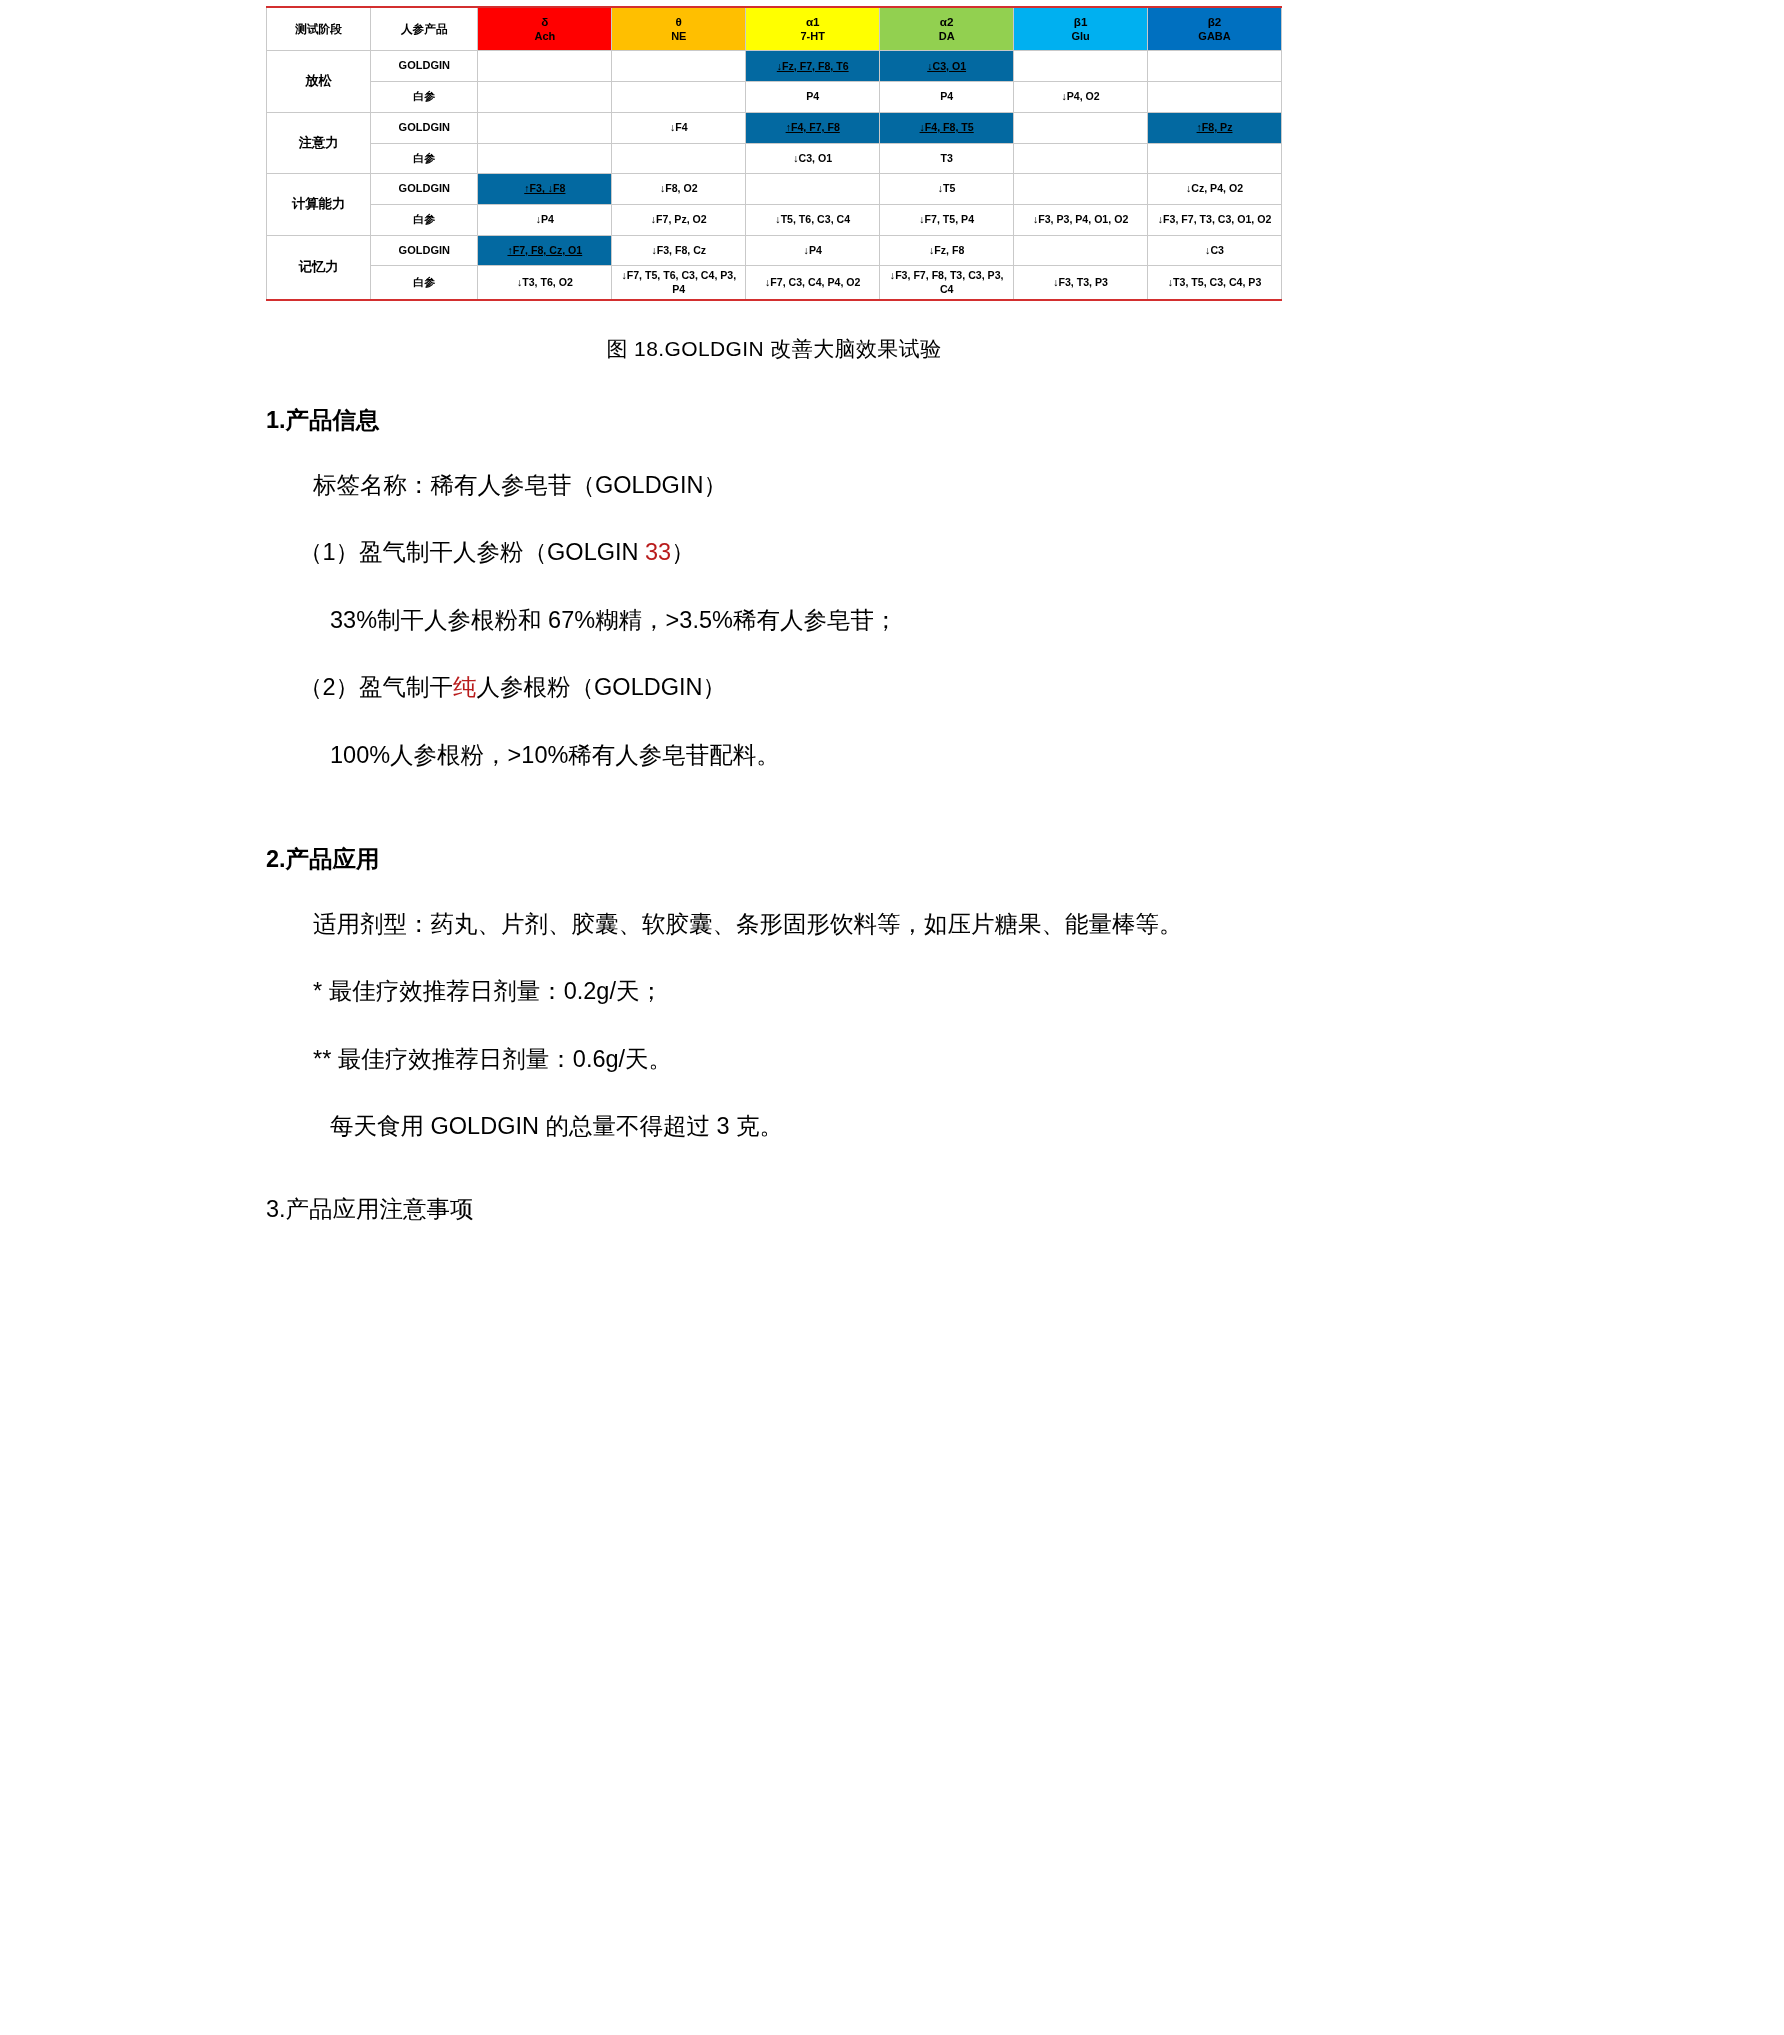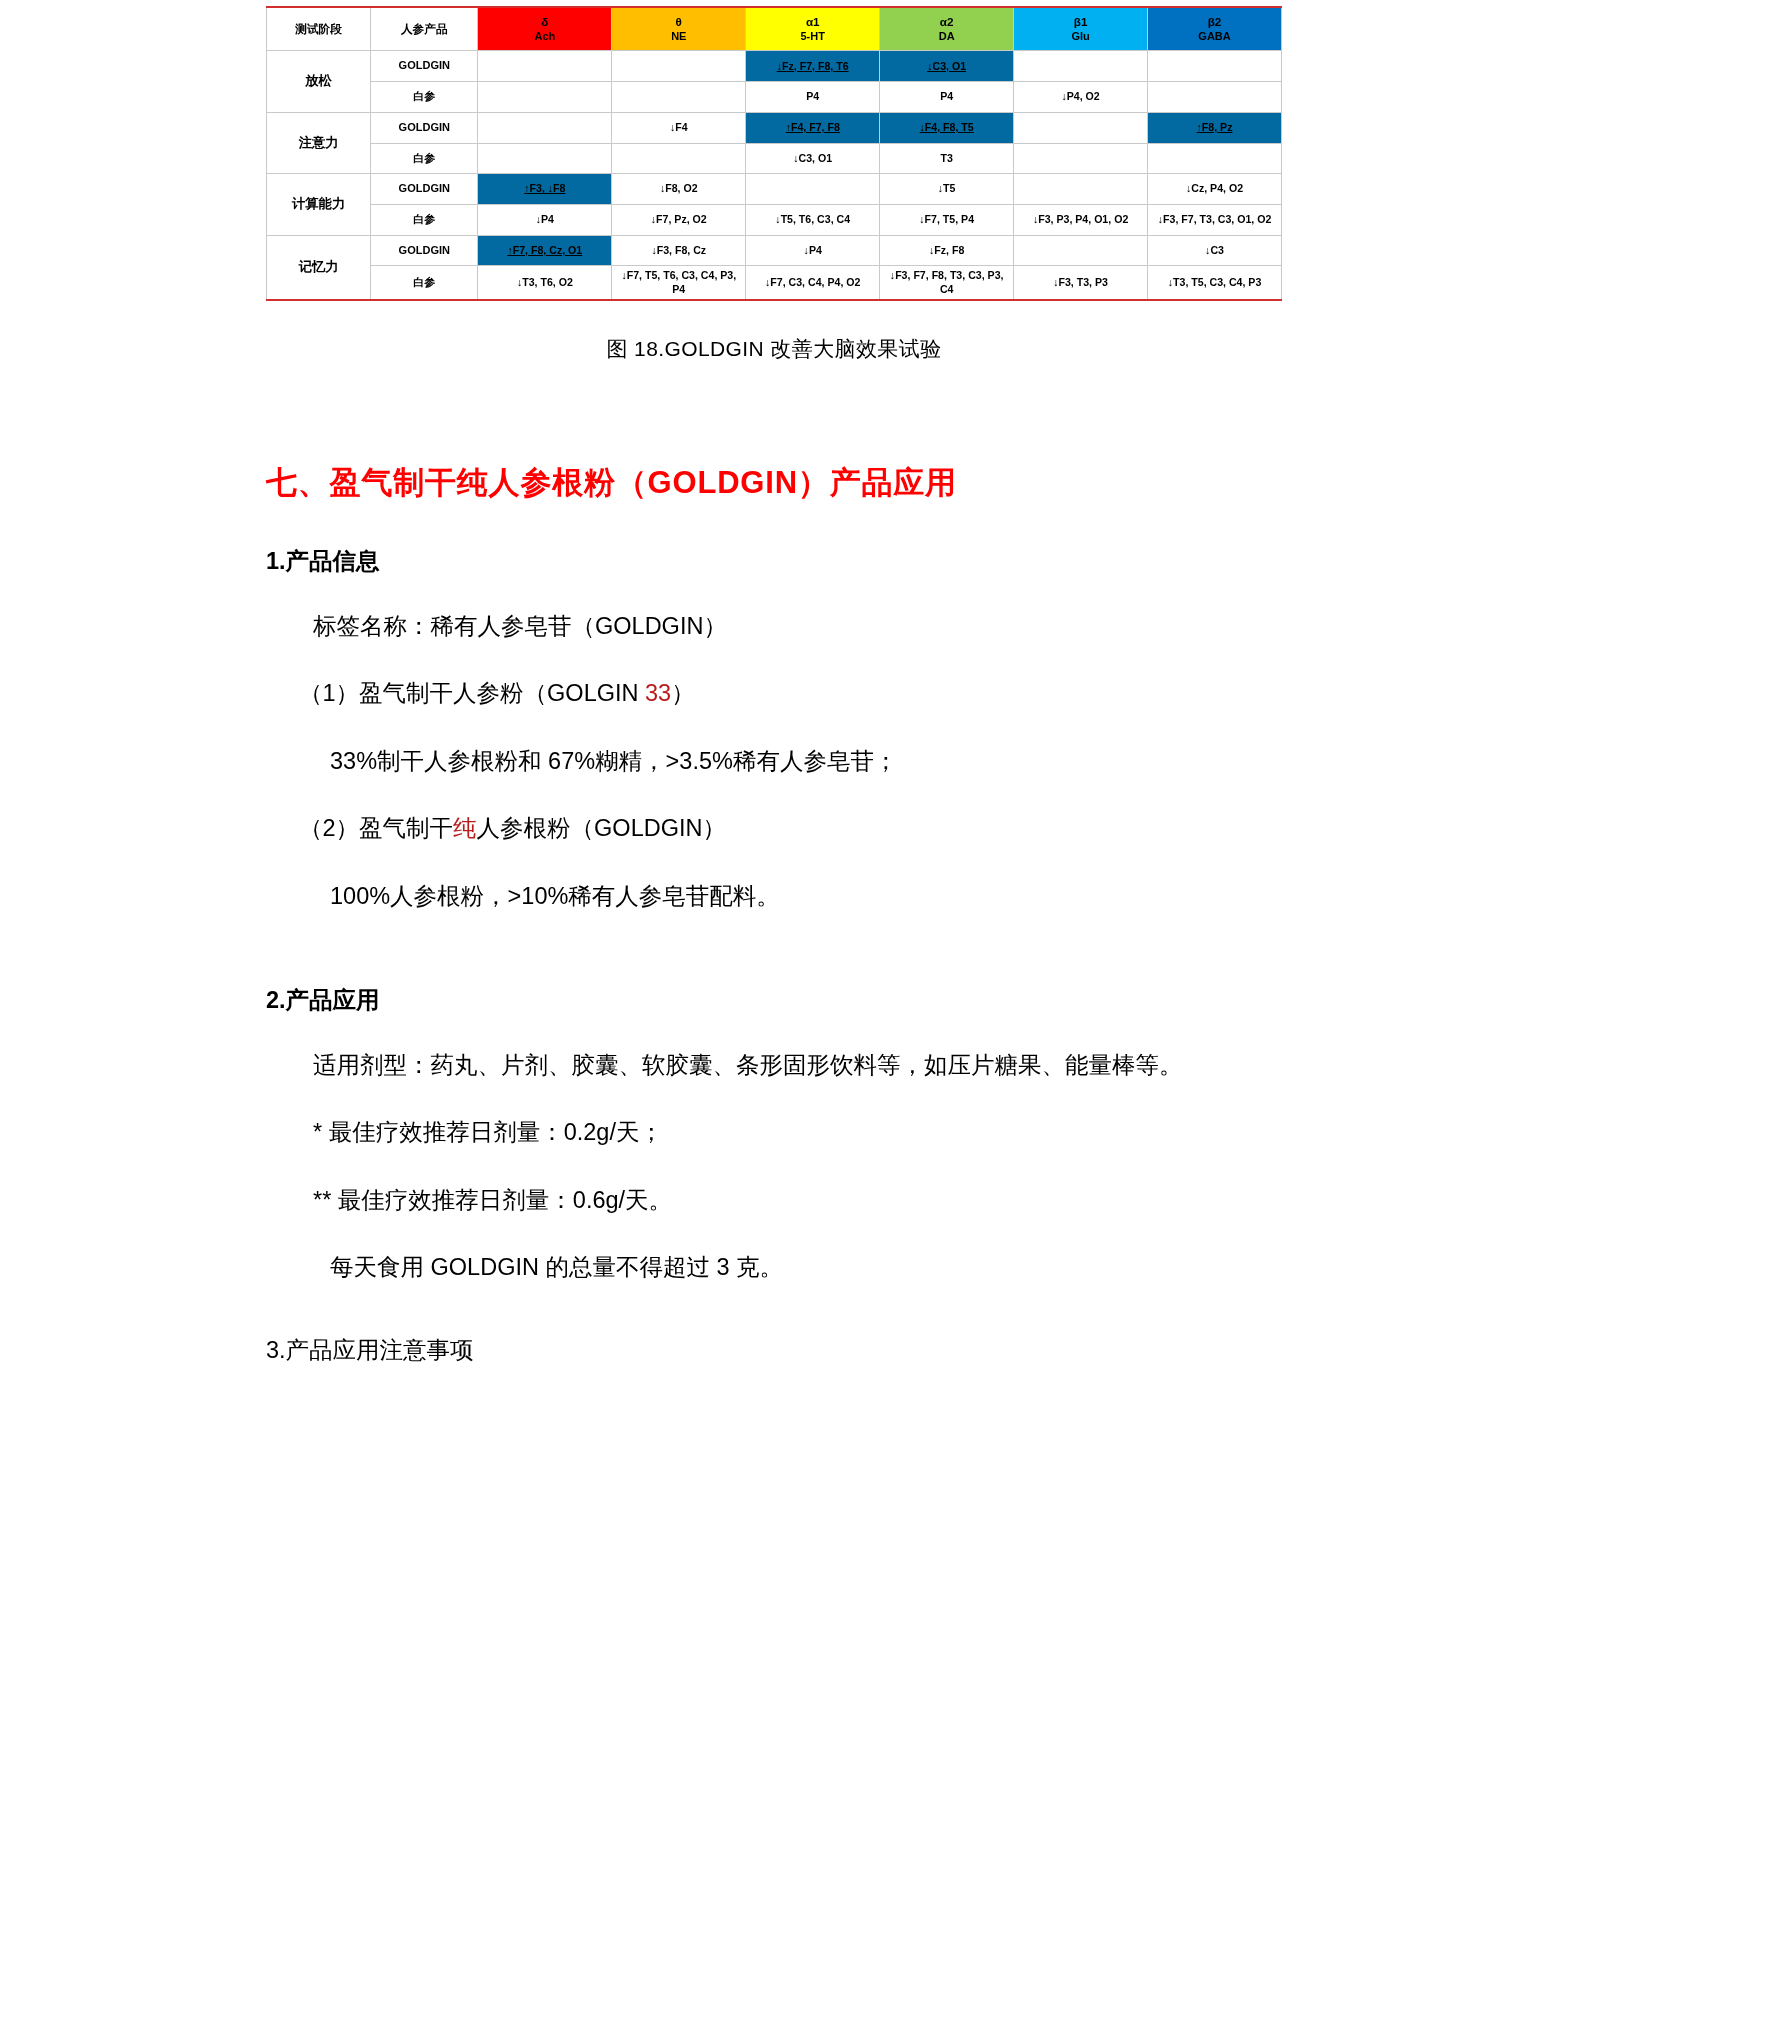--- a/index.html
+++ b/index.html
@@ -118,21 +118,21 @@
 <div class="page">
 
   <div class="fig-wrap">
     <table class="eeg">
       <tbody id="eeg-body">
           <tr class="hdr-row">
             <td class="topline c-stage" style="background: rgb(255, 255, 255);"><span>测试阶段</span></td>
             <td class="topline c-prod" style="background: rgb(255, 255, 255);"><span>人参产品</span></td>
             <td class="topline" style="background: rgb(255, 0, 0);"><span>δ</span><span class="sub">Ach</span></td>
             <td class="topline" style="background: rgb(255, 191, 0);"><span>θ</span><span class="sub">NE</span></td>
-            <td class="topline" style="background: rgb(255, 255, 0);"><span>α1</span><span class="sub">5-HT</span></td>
+            <td class="topline" style="background: rgb(255, 255, 0);"><span>α1</span><span class="sub">7-HT</span></td>
             <td class="topline" style="background: rgb(146, 208, 80);"><span>α2</span><span class="sub">DA</span></td>
             <td class="topline" style="background: rgb(0, 176, 240);"><span>β1</span><span class="sub">Glu</span></td>
             <td class="topline" style="background: rgb(0, 112, 192);"><span>β2</span><span class="sub">GABA</span></td>
           </tr>
           <tr class="thickrow">
             <td class="rowlabel c-stage" rowspan="2">放松</td>
             <td class="prodlabel c-prod">GOLDGIN</td>
             <td class="data"></td>
             <td class="data"></td>
             <td class="data cell-pink">↓Fz, F7, F8, T6</td>
@@ -204,21 +204,20 @@
             <td class="data bottomline">↓F7, C3, C4, P4, O2</td>
             <td class="data bottomline">↓F3, F7, F8, T3, C3, P3, C4</td>
             <td class="data bottomline">↓F3, T3, P3</td>
             <td class="data bottomline">↓T3, T5, C3, C4, P3</td>
           </tr>
         </tbody>
     </table>
     <div class="fig-caption">图 18.GOLDGIN 改善大脑效果试验</div>
   </div>
 
-  <div class="h1">七、盈气制干纯人参根粉（GOLDGIN）产品应用</div>
 
   <div class="h2">1.产品信息</div>
 
   <p class="body ind1">标签名称：稀有人参皂苷（GOLDGIN）</p>
 
   <p class="body ind2">
     <span>（1）盈气制干人参粉（GOLGIN </span><span class="red">33</span><span>）</span>
   </p>
 
   <p class="body ind3">33%制干人参根粉和 67%糊精，&gt;3.5%稀有人参皂苷；</p>

